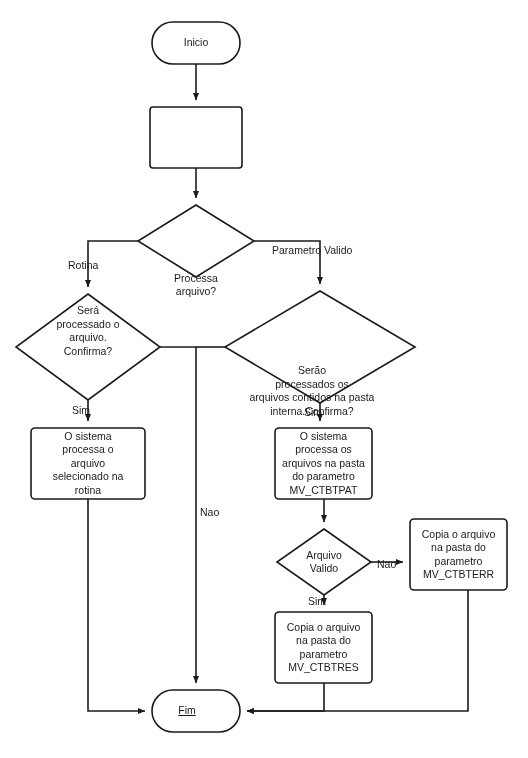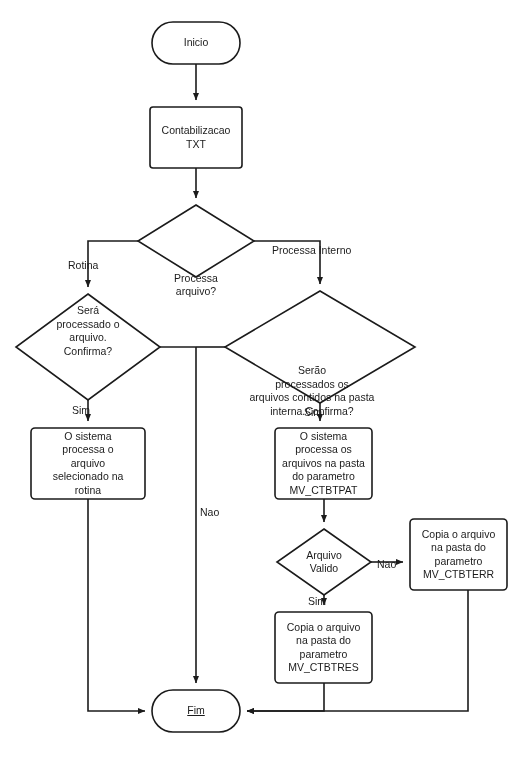--- a/index.html
+++ b/index.html
@@ -105,22 +105,20 @@
 
       <path d="M324,683 L324,711 L247,711" marker-end="url(#arrow)"></path>
 
       <path d="M468,590 L468,711 L247,711" marker-end="url(#arrow)"></path>
 
     </g>
   </svg>
 
   <div class="node-text" style="left:152px; top:22px; width:88px; height:42px;">Inicio</div>
 
-  <div class="node-text" style="left:150px; top:107px; width:92px; height:61px;">Contabilizacao
-TXT</div>
 
   <div class="node-text" style="left:152px; top:220px; width:88px; height:42px;margin-top:44px;">Processa
 arquivo?</div>
 
   <div class="node-text" style="left:31px; top:300px; width:114px; height:62px;">Será
 processado o
 arquivo.
 Confirma?</div>
 
   <div class="node-text" style="left:232px; top:316px; width:160px; height:62px;margin-top:44px;">Serão
@@ -146,25 +144,25 @@
   <div class="node-text" style="left:408px; top:519px; width:101px; height:71px;">Copia o arquivo
 na pasta do
 parametro
 MV_CTBTERR</div>
 
   <div class="node-text" style="left:273px; top:612px; width:101px; height:71px;">Copia o arquivo
 na pasta do
 parametro
 MV_CTBTRES</div>
 
-  <div class="node-text" style="left:152px; top:690px; width:88px; height:42px;text-decoration:underline;">Fim</div>
+  <div class="node-text" style="left:143px; top:690px; width:88px; height:42px;text-decoration:underline;">Fim</div>
 
   <div class="edge-label" style="left:68px; top:259px;">Rotina</div>
 
-  <div class="edge-label" style="left:272px; top:244px;">Processa Interno</div>
+  <div class="edge-label" style="left:272px; top:244px;">Parametro Valido</div>
 
   <div class="edge-label" style="left:72px; top:404px;">Sim</div>
 
   <div class="edge-label" style="left:304px; top:406px;">Sim</div>
 
   <div class="edge-label" style="left:200px; top:506px;">Nao</div>
 
   <div class="edge-label" style="left:308px; top:595px;">Sim</div>
 
   <div class="edge-label" style="left:377px; top:558px;">Nao</div>

